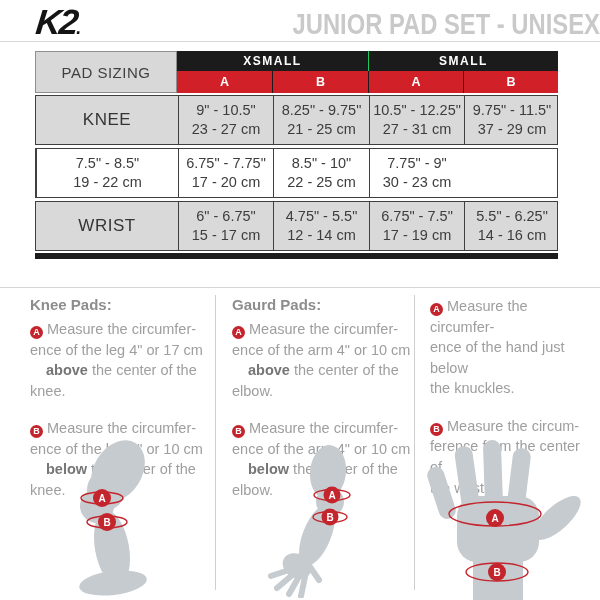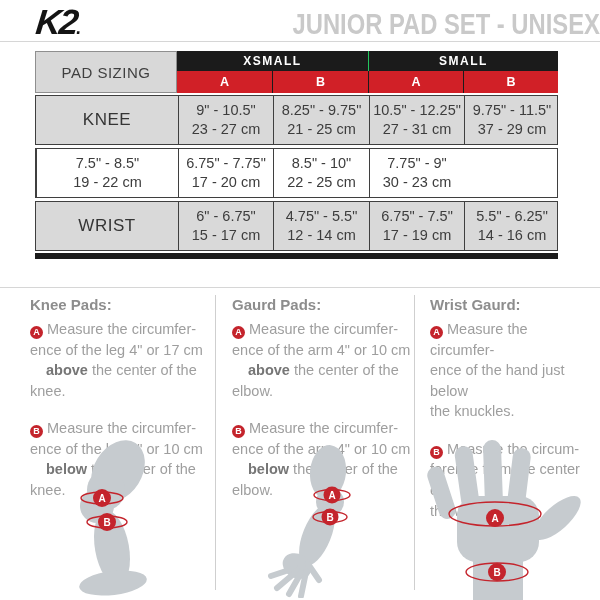--- a/index.html
+++ b/index.html
@@ -148,21 +148,20 @@
     <div class="ihead">Gaurd Pads:</div>
     <p class="instr"><span class="marker">A</span><span class="pre">Measure the circumfer-
 ence of the arm 4" or 10 cm
 </span><b class="bword">above</b><span class="pre"> the center of the elbow.</span></p>
     <p class="instr"><span class="marker">B</span><span class="pre">Measure the circumfer-
 ence of the arm 4" or 10 cm
 </span><b class="bword">below</b><span class="pre"> the center of the elbow.</span></p>
   </div>
 
   <div class="icol c3">
-    <div class="ihead">Wrist Gaurd:</div>
     <p class="instr"><span class="marker">A</span><span class="pre">Measure the circumfer-
 ence of the hand just below
 the knuckles.</span><b class="bword"></b><span class="pre"></span></p>
     <p class="instr"><span class="marker">B</span><span class="pre">Measure the circum-
 ference from the center of
 the wrist.</span><b class="bword"></b><span class="pre"></span></p>
   </div>
 
   <div class="illus knee">
     <svg width="180" height="160" viewBox="0 0 180 160">

